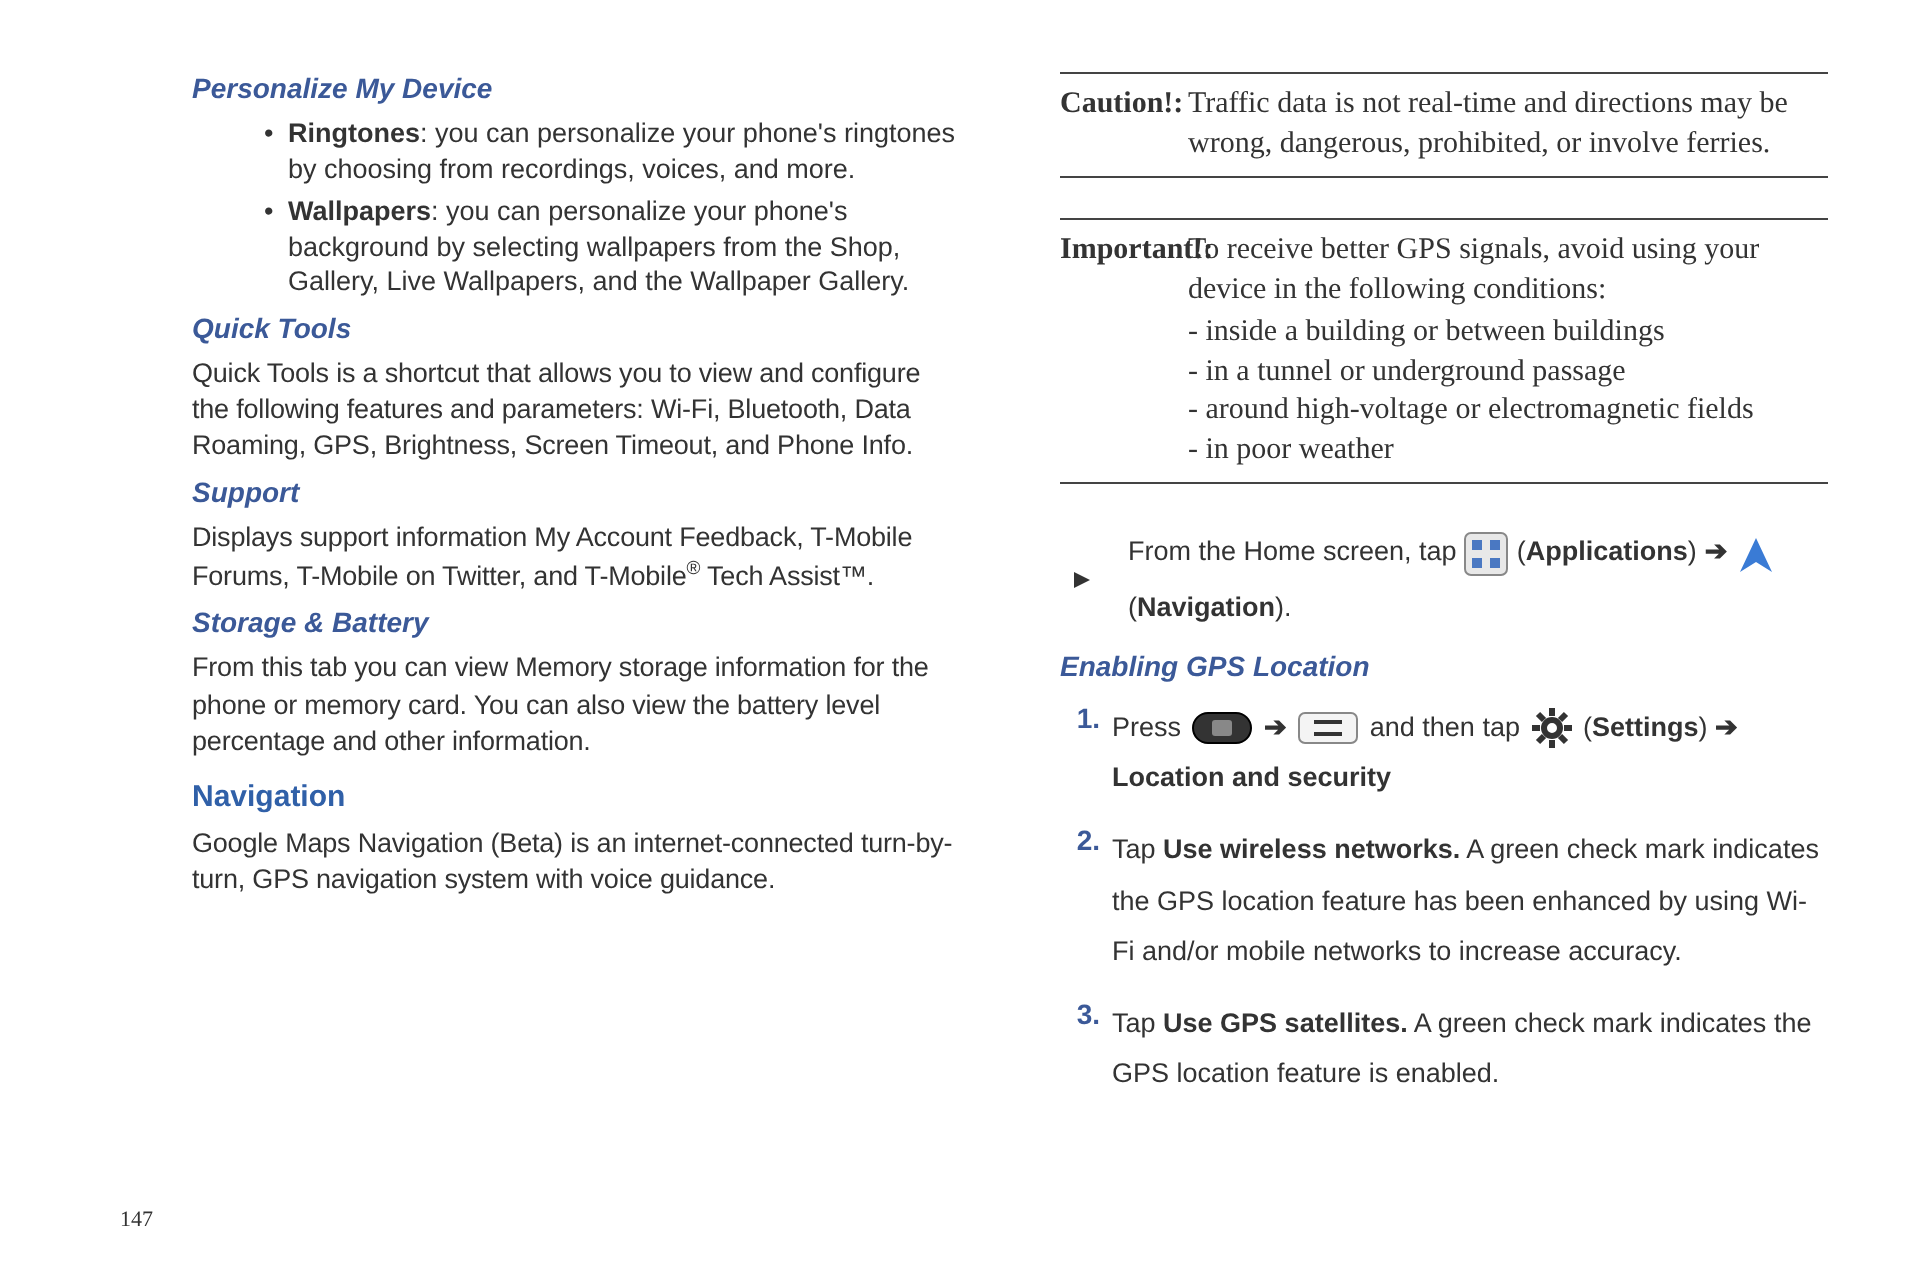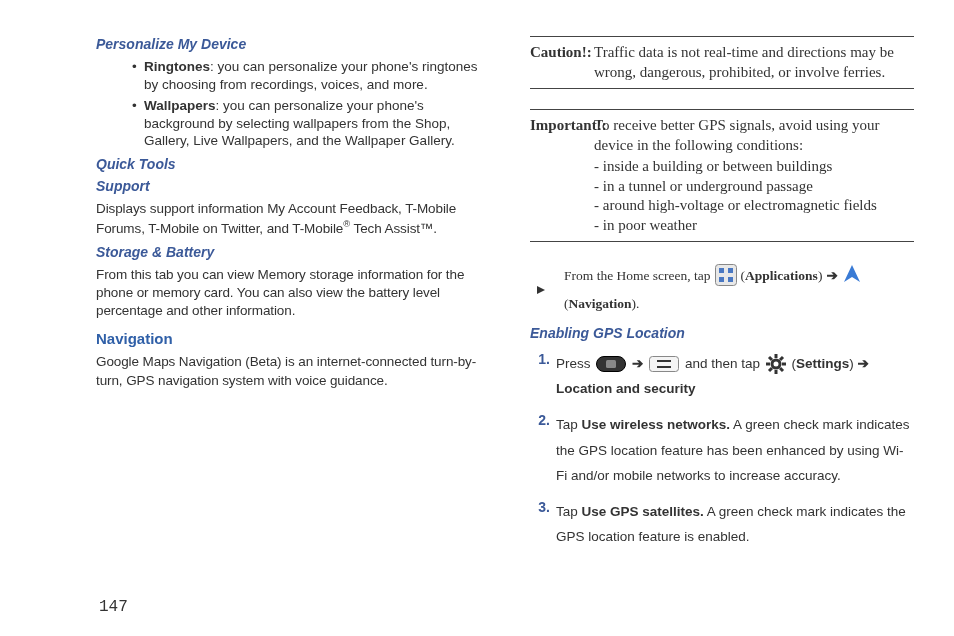--- a/index.html
+++ b/index.html
@@ -27,23 +27,23 @@
     .bold { font-weight: bold; }
     .rule { border: 0; border-top: 1px solid #444; margin: 6px 0; }
     .note-row { display: flex; font-family: Liberation Serif, serif; font-stretch: condensed; font-size: 15px; line-height: 1.3; margin: 2px 0; justify-content: space-between; }
     .note-label { font-weight: bold; width: 64px; flex-shrink: 0; }
     .note-body { flex: 1; }
     .note-sub { padding-left: 0; margin-top: 2px; }
     .note-sub div { }
     .step-row { display: flex; align-items: center; margin: 8px 0; font-family: "Arial Narrow", Arial, sans-serif; font-stretch: condensed; line-height: 1.4; flex-wrap: wrap; gap: 4px 4px; }
     .step-marker { width: 30px; flex-shrink: 0; display: flex; justify-content: flex-start; padding-left: 6px; }
     .step-num { color: #3b5998; font-weight: bold; font-size: 14px; width: 22px; flex-shrink: 0; text-align: right; padding-right: 6px; }
-    .step-body { flex: 1; display: flex; align-items: flex-start; flex-wrap: wrap; gap: 4px 4px; font-family: Liberation Serif, serif; font-stretch: condensed; line-height: 1.8; }
+    .step-body { flex: 1; display: flex; align-items: flex-end; flex-wrap: wrap; gap: 4px 4px; font-family: Liberation Sans, sans-serif; font-stretch: condensed; line-height: 1.8; }
     .icon { display: inline-flex; align-items: center; justify-content: center; vertical-align: middle; }
-    .page-num { font-family: Liberation Mono, monospace; font-stretch: condensed; font-size: 16px; margin-top: 12px; margin-left: 39px; }
+    .page-num { font-family: Liberation Serif, serif; font-stretch: condensed; font-size: 11px; margin-top: 12px; }
     .arrow-sep { font-weight: bold; }
     sup { font-size: 0.7em; }
     .ol-block { margin-left: 4px; }
     .ol-item { display: flex; margin: 10px 0; }
     .ol-text { flex: 1; font-family: "Arial Narrow", Arial, sans-serif; font-stretch: condensed; line-height: 1.9; }
   </style>
 </head>
 <body>
 
 <div class="cols">
@@ -53,20 +53,21 @@
     <div class="bullets">
       <div class="bullet">
         <span class="bold">Ringtones</span><span>: you can personalize your phone's ringtones by choosing from recordings, voices, and more.</span>
       </div>
       <div class="bullet">
         <span class="bold">Wallpapers</span><span>: you can personalize your phone's background by selecting wallpapers from the Shop, Gallery, Live Wallpapers, and the Wallpaper Gallery.</span>
       </div>
     </div>
 
     <div class="h-blue-italic">Quick Tools</div>
+    <p class="body-narrow">Quick Tools is a shortcut that allows you to view and configure the following features and parameters: Wi-Fi, Bluetooth, Data Roaming, GPS, Brightness, Screen Timeout, and Phone Info.</p>
 
     <div class="h-blue-italic">Support</div>
     <p class="body-narrow">
       <span>Displays support information My Account Feedback, T-Mobile Forums, T-Mobile on Twitter, and T-Mobile</span><sup>®</sup><span> Tech Assist™.</span>
     </p>
 
     <div class="h-blue-italic">Storage &amp; Battery</div>
     <p class="body-narrow">From this tab you can view Memory storage information for the phone or memory card. You can also view the battery level percentage and other information.</p>
 
     <div class="h-blue-bold">Navigation</div>

